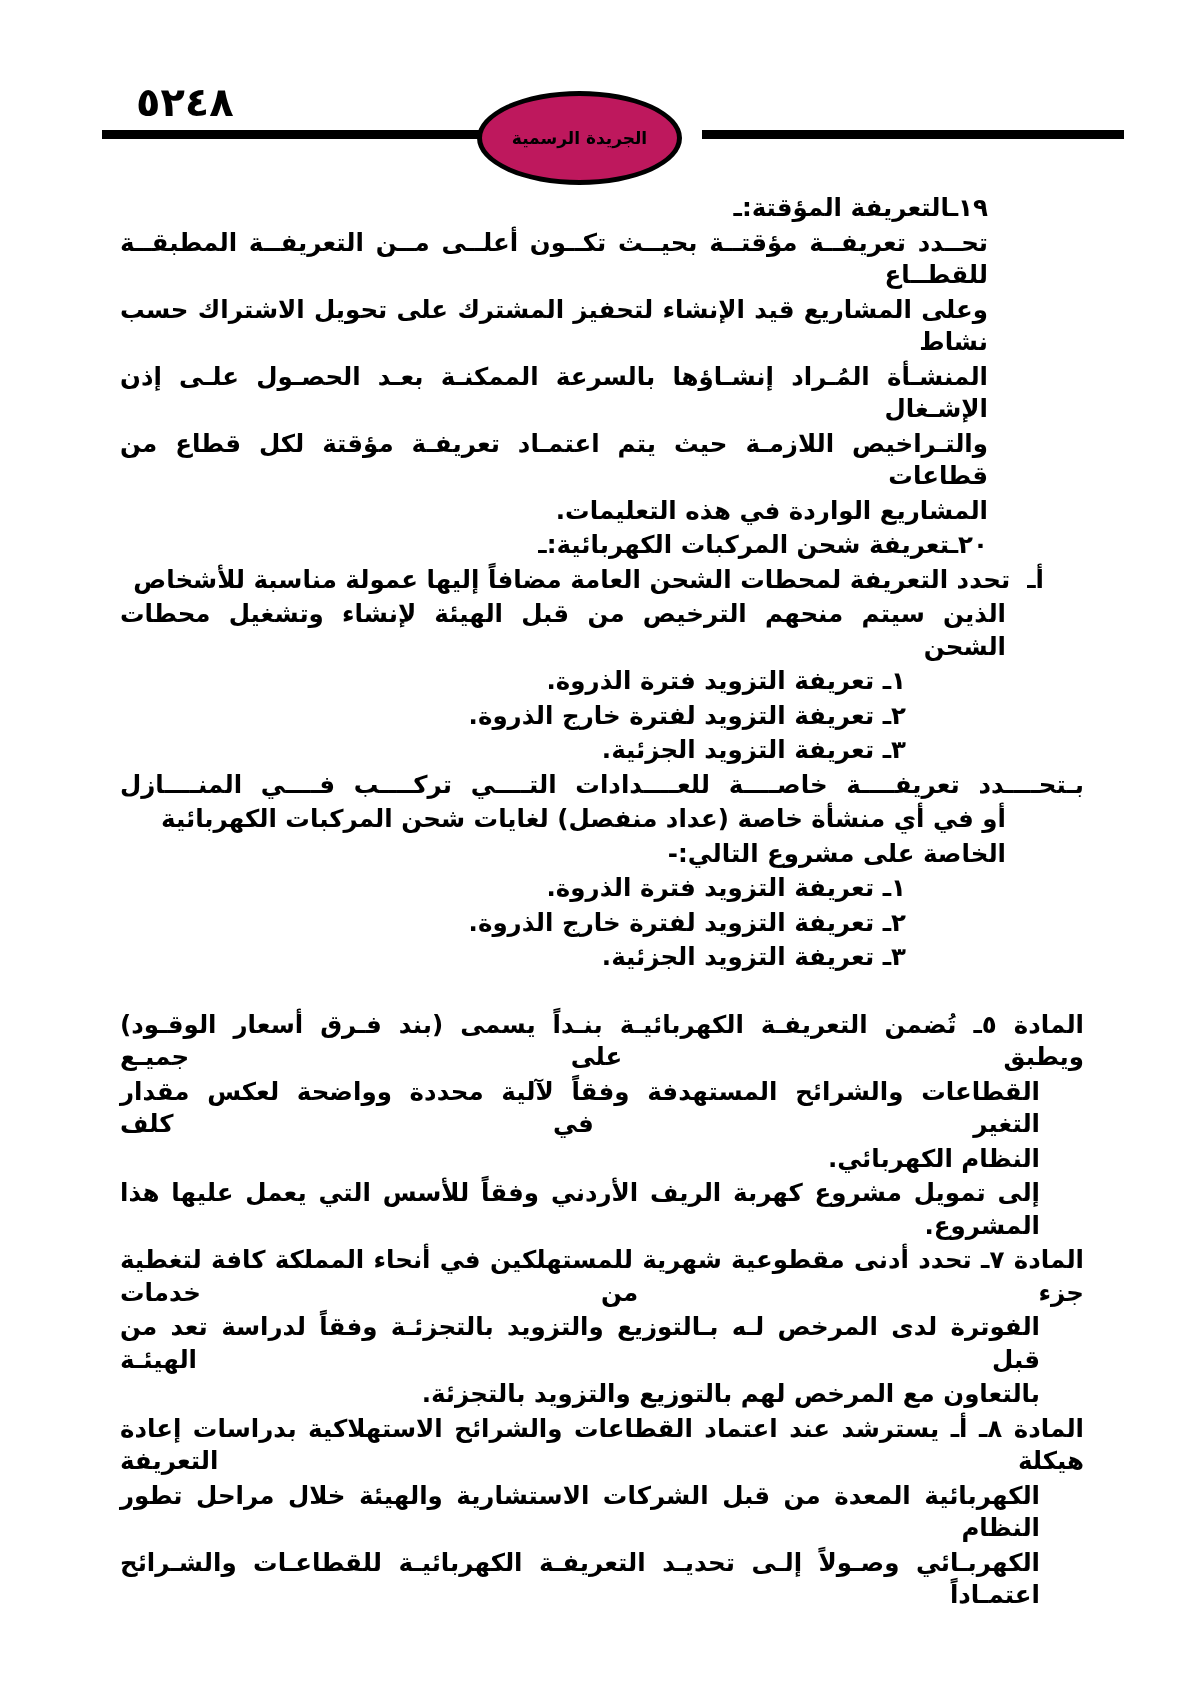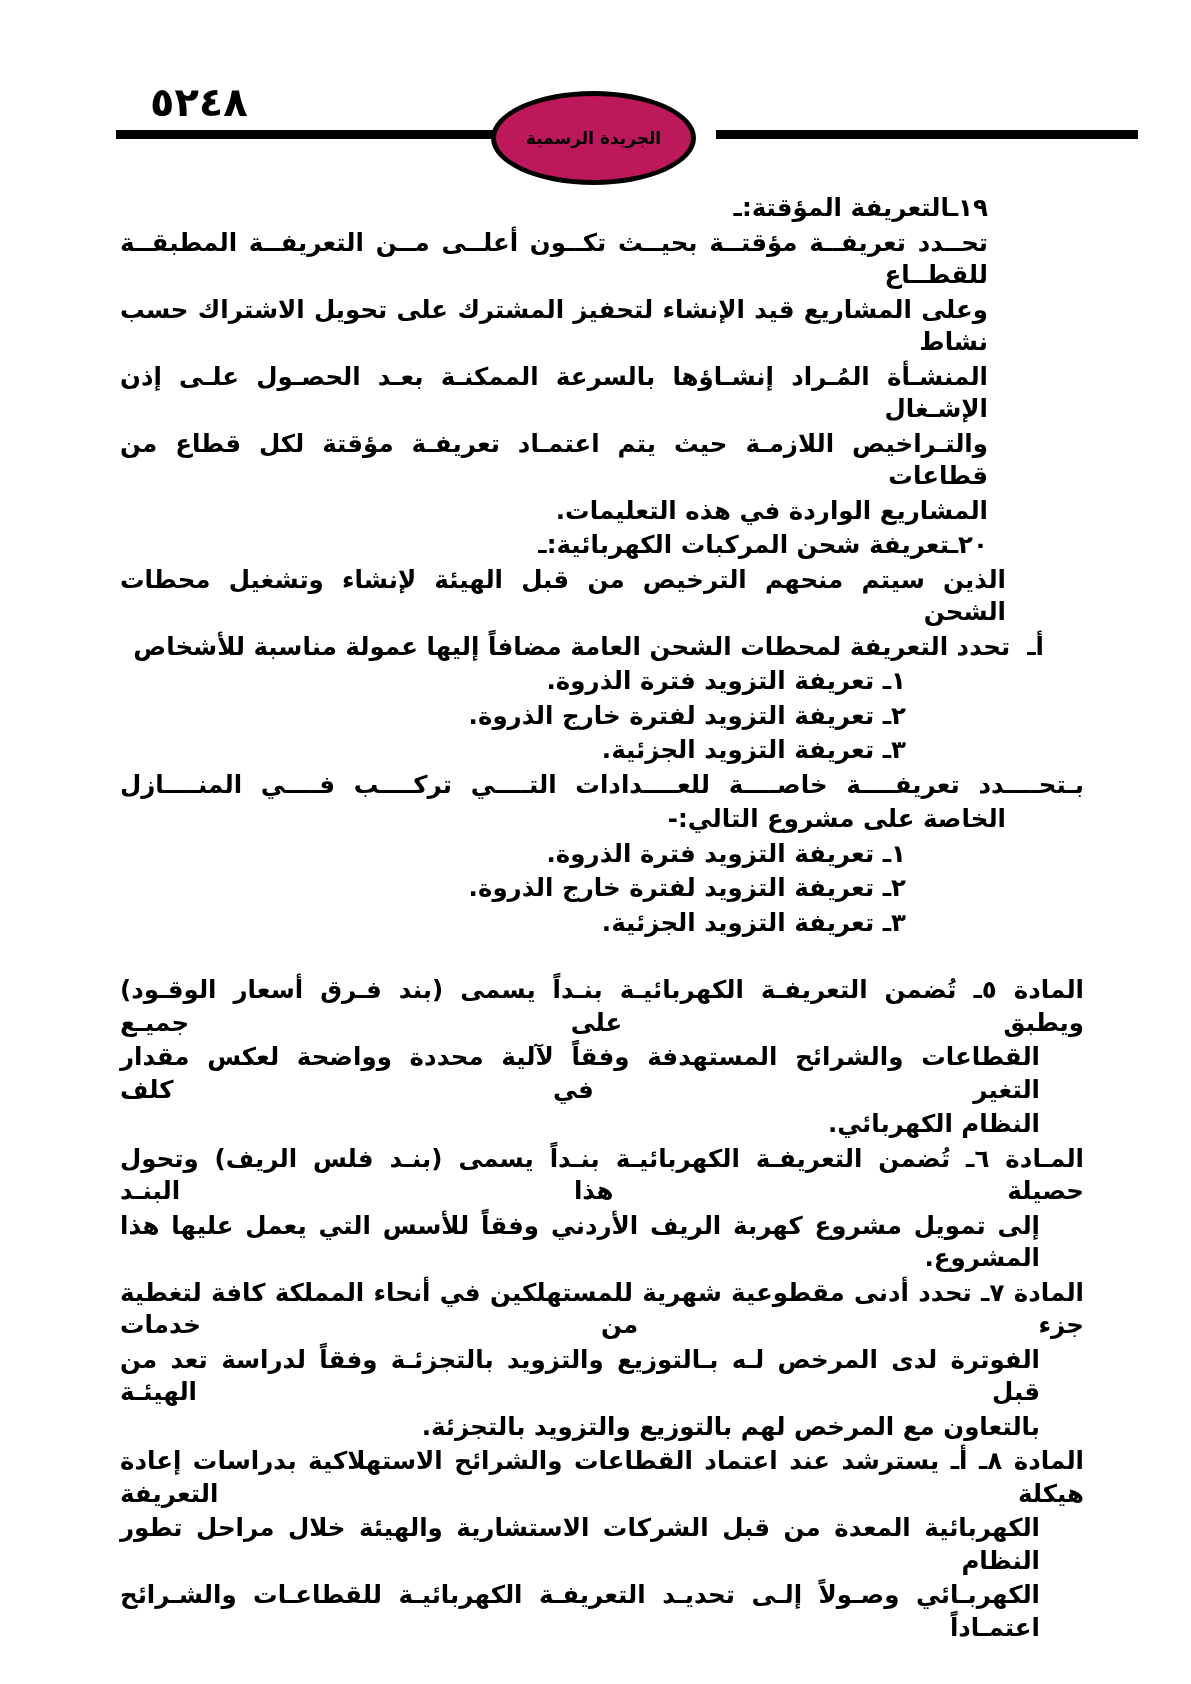--- a/index.html
+++ b/index.html
@@ -19,21 +19,21 @@
 
   .page {
     position: absolute;
     inset: 0;
   }
 
   
   .header {
     position: absolute;
     top: 86px;
-    left: 116px;
+    left: 102px;
     width: 1022px;
     height: 72px;
   }
   .rule-left, .rule-right {
     position: absolute;
     top: 44px;
     height: 9px;
     background: #000;
   }
   .rule-left  { left: 0px;   width: 420px; }
@@ -128,49 +128,47 @@
 
     <div class="blk lvl-head right-last">١٩ـالتعريفة المؤقتة:ـ</div>
     <div class="blk lvl-head-body justify-full">تحــدد تعريفــة مؤقتــة بحيــث تكــون أعلــى مــن التعريفــة المطبقــة للقطــاع</div>
     <div class="blk lvl-head-body justify-full">وعلى المشاريع قيد الإنشاء لتحفيز المشترك على تحويل الاشتراك حسب نشاط</div>
     <div class="blk lvl-head-body justify-full">المنشـأة المُـراد إنشـاؤها بالسرعة الممكنـة بعـد الحصـول علـى إذن الإشـغال</div>
     <div class="blk lvl-head-body justify-full">والتـراخيص اللازمـة حيث يتم اعتمـاد تعريفـة مؤقتة لكل قطاع من قطاعات</div>
     <div class="blk lvl-head-body right-last">المشاريع الواردة في هذه التعليمات.</div>
 
     <div class="blk lvl-head right-last">٢٠ـتعريفة شحن المركبات الكهربائية:ـ</div>
 
-    <div class="blk lvl-a-body right-last">الذين سيتم منحهم الترخيص من قبل الهيئة لإنشاء وتشغيل محطات الشحن</div>
     <div class="blk lvl-a right-last">
       <span>أـ</span>&nbsp;
       <span>تحدد التعريفة لمحطات الشحن العامة مضافاً إليها عمولة مناسبة للأشخاص</span>
     </div>
+    <div class="blk lvl-a-body right-last">الذين سيتم منحهم الترخيص من قبل الهيئة لإنشاء وتشغيل محطات الشحن</div>
     <div class="blk lvl-num">١ـ تعريفة التزويد فترة الذروة.</div>
     <div class="blk lvl-num">٢ـ تعريفة التزويد لفترة خارج الذروة.</div>
     <div class="blk lvl-num">٣ـ تعريفة التزويد الجزئية.</div>
 
     <div class="blk justify-full">
       <span>بـ</span><span>تحــــدد تعريفــــة خاصــــة للعــــدادات التــــي تركــــب فــــي المنــــازل</span>
     </div>
+    <div class="blk lvl-a-body right-last">أو في أي منشأة خاصة (عداد منفصل) لغايات شحن المركبات الكهربائية</div>
     <div class="blk lvl-a-body right-last">الخاصة على مشروع التالي:-</div>
     <div class="blk lvl-num">١ـ تعريفة التزويد فترة الذروة.</div>
     <div class="blk lvl-num">٢ـ تعريفة التزويد لفترة خارج الذروة.</div>
     <div class="blk lvl-num">٣ـ تعريفة التزويد الجزئية.</div>
 
 
     <div class="spacer"></div>
 
     <div class="blk lvl-art justify-full">
       <span>المادة ٥ـ</span>&nbsp;<span>تُضمن التعريفـة الكهربائيـة بنـداً يسمى (بند فـرق أسعار الوقـود) ويطبق على جميـع</span>
     </div>
     <div class="blk lvl-art-body justify-full">القطاعات والشرائح المستهدفة وفقاً لآلية محددة وواضحة لعكس مقدار التغير في كلف</div>
     <div class="blk lvl-art-body right-last">النظام الكهربائي.</div>
 
-    <div class="blk lvl-art justify-full">
-      <span>المـادة ٦ـ</span>&nbsp;<span>تُضمن التعريفـة الكهربائيـة بنـداً يسمى (بنـد فلس الريف) وتحول حصيلة هذا البنـد</span>
-    </div>
     <div class="blk lvl-art-body right-last">إلى تمويل مشروع كهربة الريف الأردني وفقاً للأسس التي يعمل عليها هذا المشروع.</div>
 
     <div class="blk lvl-art justify-full">
       <span>المادة ٧ـ</span>&nbsp;<span>تحدد أدنى مقطوعية شهرية للمستهلكين في أنحاء المملكة كافة لتغطية جزء من خدمات</span>
     </div>
     <div class="blk lvl-art-body justify-full">الفوترة لدى المرخص لـه بـالتوزيع والتزويد بالتجزئـة وفقاً لدراسة تعد من قبل الهيئـة</div>
     <div class="blk lvl-art-body right-last">بالتعاون مع المرخص لهم بالتوزيع والتزويد بالتجزئة.</div>
 
     <div class="blk lvl-art justify-full">
       <span>المادة ٨ـ</span>&nbsp;<span>أـ</span>&nbsp;<span>يسترشد عند اعتماد القطاعات والشرائح الاستهلاكية بدراسات إعادة هيكلة التعريفة</span>

